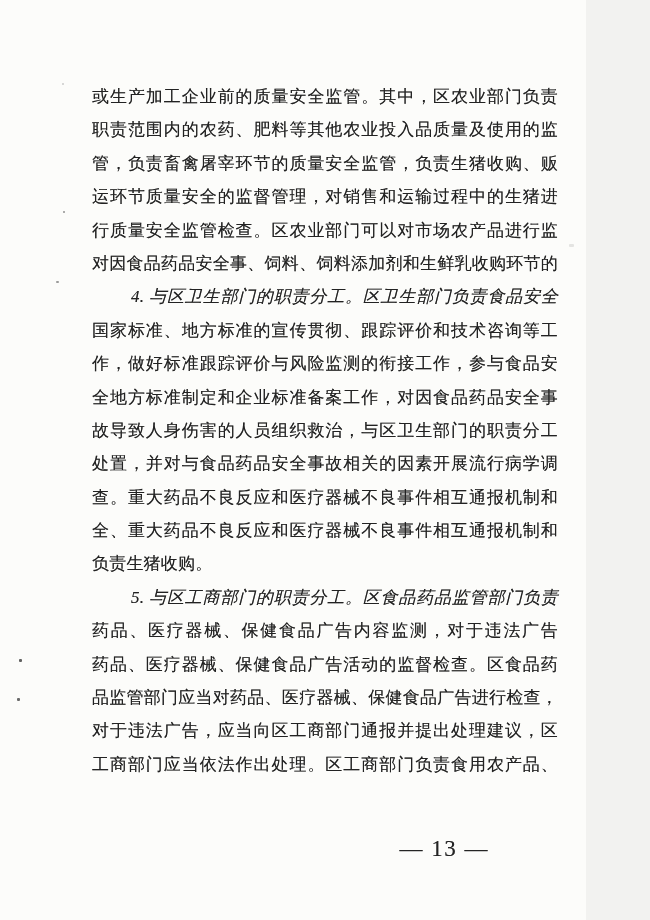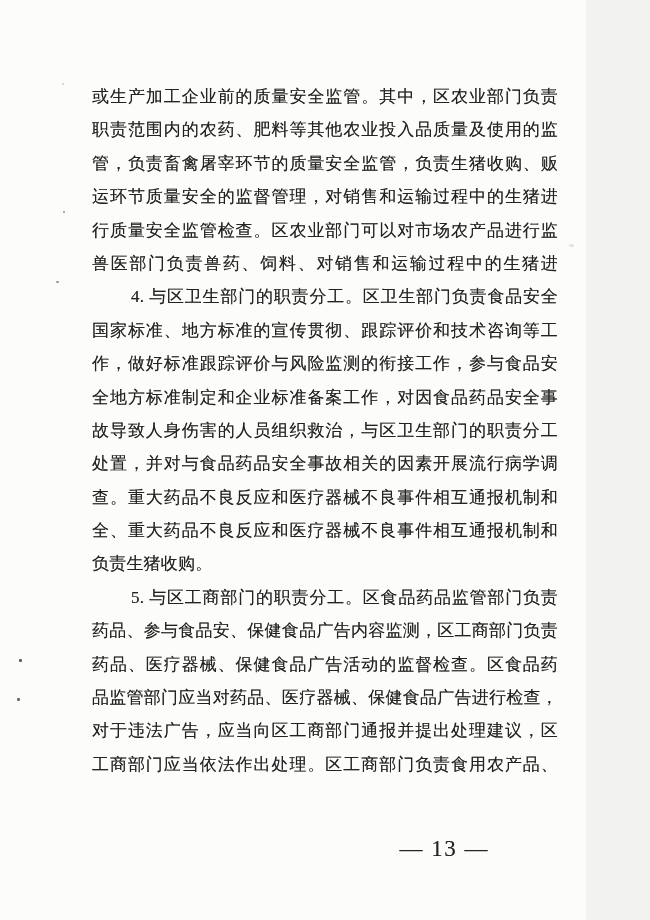--- a/index.html
+++ b/index.html
@@ -35,20 +35,21 @@
   }
   .line.fill {
     text-align-last: justify;
     -moz-text-align-last: justify;
   }
   .line.short {
     text-align-last: left;
   }
   .line.indent {
     padding-left: 39px;
+    font-style: italic;
   }
   .page-number {
     position: absolute;
     top: 836px;
     right: 97px;
     font-size: 23px;
     letter-spacing: 1.5px;
     color: #242424;
     text-shadow: 0 0 0.5px rgba(40,40,40,0.5);
     white-space: nowrap;
@@ -68,32 +69,32 @@
 </head>
 <body>
 
 <div class="page">
   <div class="text-block" id="text-block">
       <div class="line fill">或生产加工企业前的质量安全监管。其中，区农业部门负责</div>
       <div class="line fill">职责范围内的农药、肥料等其他农业投入品质量及使用的监</div>
       <div class="line fill">管，负责畜禽屠宰环节的质量安全监管，负责生猪收购、贩</div>
       <div class="line fill">运环节质量安全的监督管理，对销售和运输过程中的生猪进</div>
       <div class="line fill">行质量安全监管检查。区农业部门可以对市场农产品进行监</div>
-      <div class="line fill">兽医部门负责兽药、饲料、对销售和运输过程中的生猪进</div>
+      <div class="line fill">对因食品药品安全事、饲料、饲料添加剂和生鲜乳收购环节的</div>
       <div class="line fill indent">4. 与区卫生部门的职责分工。区卫生部门负责食品安全</div>
       <div class="line fill">国家标准、地方标准的宣传贯彻、跟踪评价和技术咨询等工</div>
       <div class="line fill">作，做好标准跟踪评价与风险监测的衔接工作，参与食品安</div>
       <div class="line fill">全地方标准制定和企业标准备案工作，对因食品药品安全事</div>
       <div class="line fill">故导致人身伤害的人员组织救治，与区卫生部门的职责分工</div>
       <div class="line fill">处置，并对与食品药品安全事故相关的因素开展流行病学调</div>
       <div class="line fill">查。重大药品不良反应和医疗器械不良事件相互通报机制和</div>
       <div class="line fill">全、重大药品不良反应和医疗器械不良事件相互通报机制和</div>
       <div class="line short">负责生猪收购。</div>
       <div class="line fill indent">5. 与区工商部门的职责分工。区食品药品监管部门负责</div>
-      <div class="line fill">药品、参与食品安、保健食品广告内容监测，区工商部门负责</div>
+      <div class="line fill">药品、医疗器械、保健食品广告内容监测，对于违法广告</div>
       <div class="line fill">药品、医疗器械、保健食品广告活动的监督检查。区食品药</div>
       <div class="line fill">品监管部门应当对药品、医疗器械、保健食品广告进行检查，</div>
       <div class="line fill">对于违法广告，应当向区工商部门通报并提出处理建议，区</div>
       <div class="line fill">工商部门应当依法作出处理。区工商部门负责食用农产品、</div>
     </div>
   <div class="page-number">— 13 —</div>
   <div class="speck s1"></div>
   <div class="speck s2"></div>
   <div class="speck s3"></div>
   <div class="speck s4"></div>

